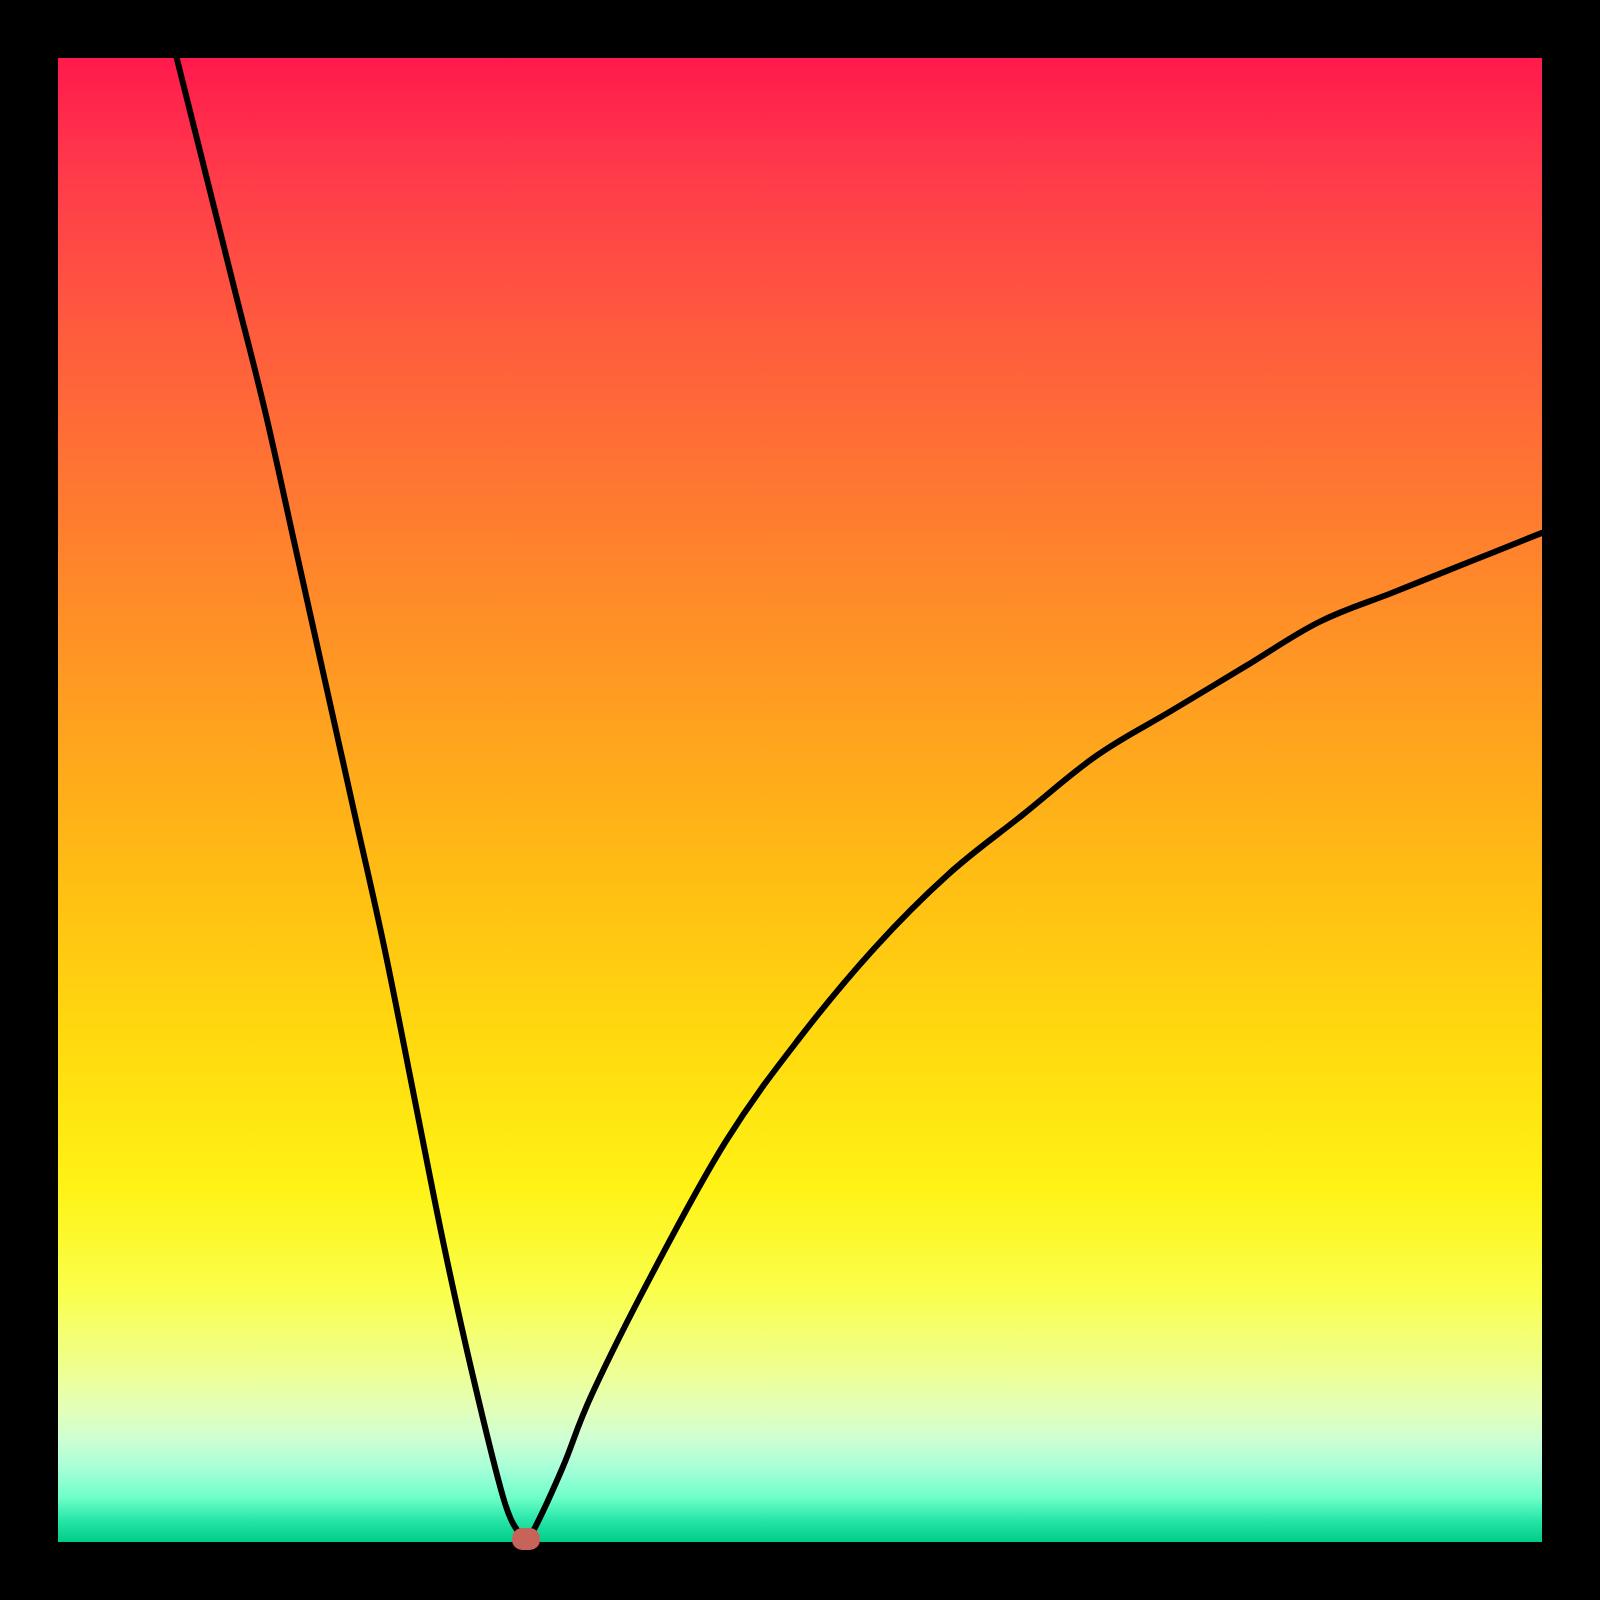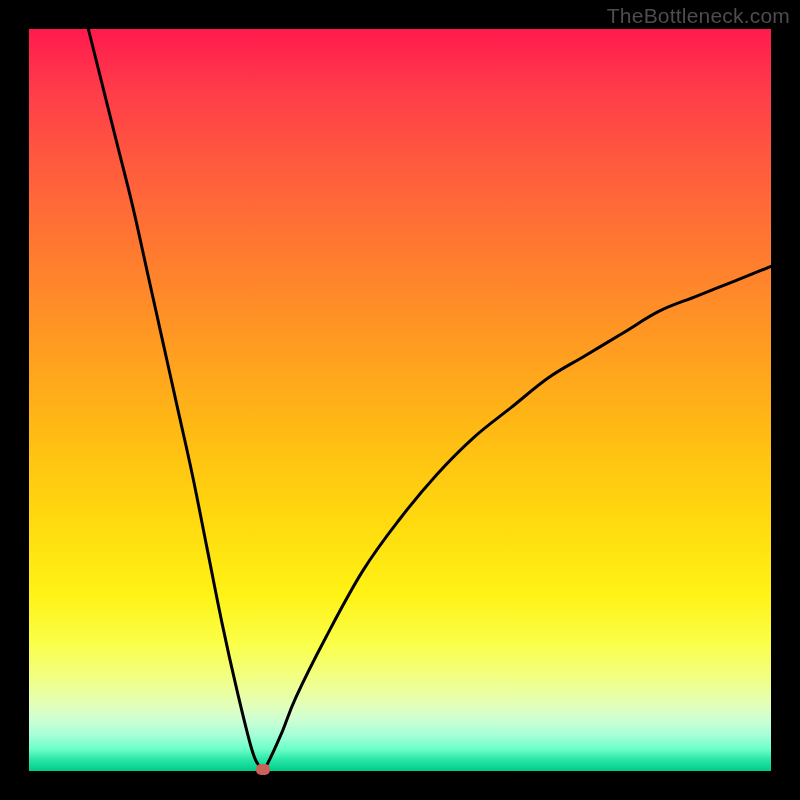--- a/index.html
+++ b/index.html
@@ -69,21 +69,20 @@
     width: 14px;
     height: 11px;
     border-radius: 5px / 5px;
     background: #c8635a;
   }
 </style>
 </head>
 <body>
 
 <div class="frame">
-  <div class="attribution">TheBottleneck.com</div>
 
   <div class="plot-area">
     <svg class="curve" viewBox="0 0 742 742" preserveAspectRatio="none">
       <path id="curve-path" d="M 59.36 0.00 C 62.03 10.68, 68.86 37.99, 74.20 59.36 C 79.54 80.73, 83.70 97.35, 89.04 118.72 C 94.38 140.09, 98.54 155.37, 103.88 178.08 C 109.22 200.79, 113.38 220.82, 118.72 244.86 C 124.06 268.90, 128.22 287.60, 133.56 311.64 C 138.90 335.68, 143.06 354.38, 148.40 378.42 C 153.74 402.46, 157.90 419.82, 163.24 445.20 C 168.58 470.58, 172.74 492.69, 178.08 519.40 C 183.42 546.11, 187.58 568.22, 192.92 593.60 C 198.26 618.98, 202.42 637.67, 207.76 660.38 C 213.10 683.09, 218.59 705.98, 222.60 719.74 C 226.61 733.50, 228.02 733.20, 230.02 736.81 C 232.02 740.41, 232.39 739.77, 233.73 739.77 C 235.07 739.77, 234.10 743.08, 237.44 736.81 C 240.78 730.53, 246.94 717.32, 252.28 704.90 C 257.62 692.48, 259.11 685.16, 267.12 667.80 C 275.13 650.44, 284.78 631.15, 296.80 608.44 C 308.82 585.73, 320.54 563.03, 333.90 541.66 C 347.26 520.29, 357.64 507.08, 371.00 489.72 C 384.36 472.36, 394.74 459.89, 408.10 445.20 C 421.46 430.51, 431.84 420.12, 445.20 408.10 C 458.56 396.08, 468.94 389.10, 482.30 378.42 C 495.66 367.74, 506.04 358.09, 519.40 348.74 C 532.76 339.39, 543.14 334.49, 556.50 326.48 C 569.86 318.47, 580.24 312.23, 593.60 304.22 C 606.96 296.21, 617.34 288.64, 630.70 281.96 C 644.06 275.28, 654.44 272.46, 667.80 267.12 C 681.16 261.78, 691.54 257.62, 704.90 252.28 C 718.26 246.94, 735.32 240.11, 742.00 237.44" fill="none" stroke="#000" stroke-width="3" stroke-linejoin="round" stroke-linecap="round"></path>
     </svg>
     <div id="marker" class="marker" style="left: 226.73px; top: 734.774px; background: rgb(200, 99, 90);"></div>
   </div>
 </div>
 
 </body></html>

